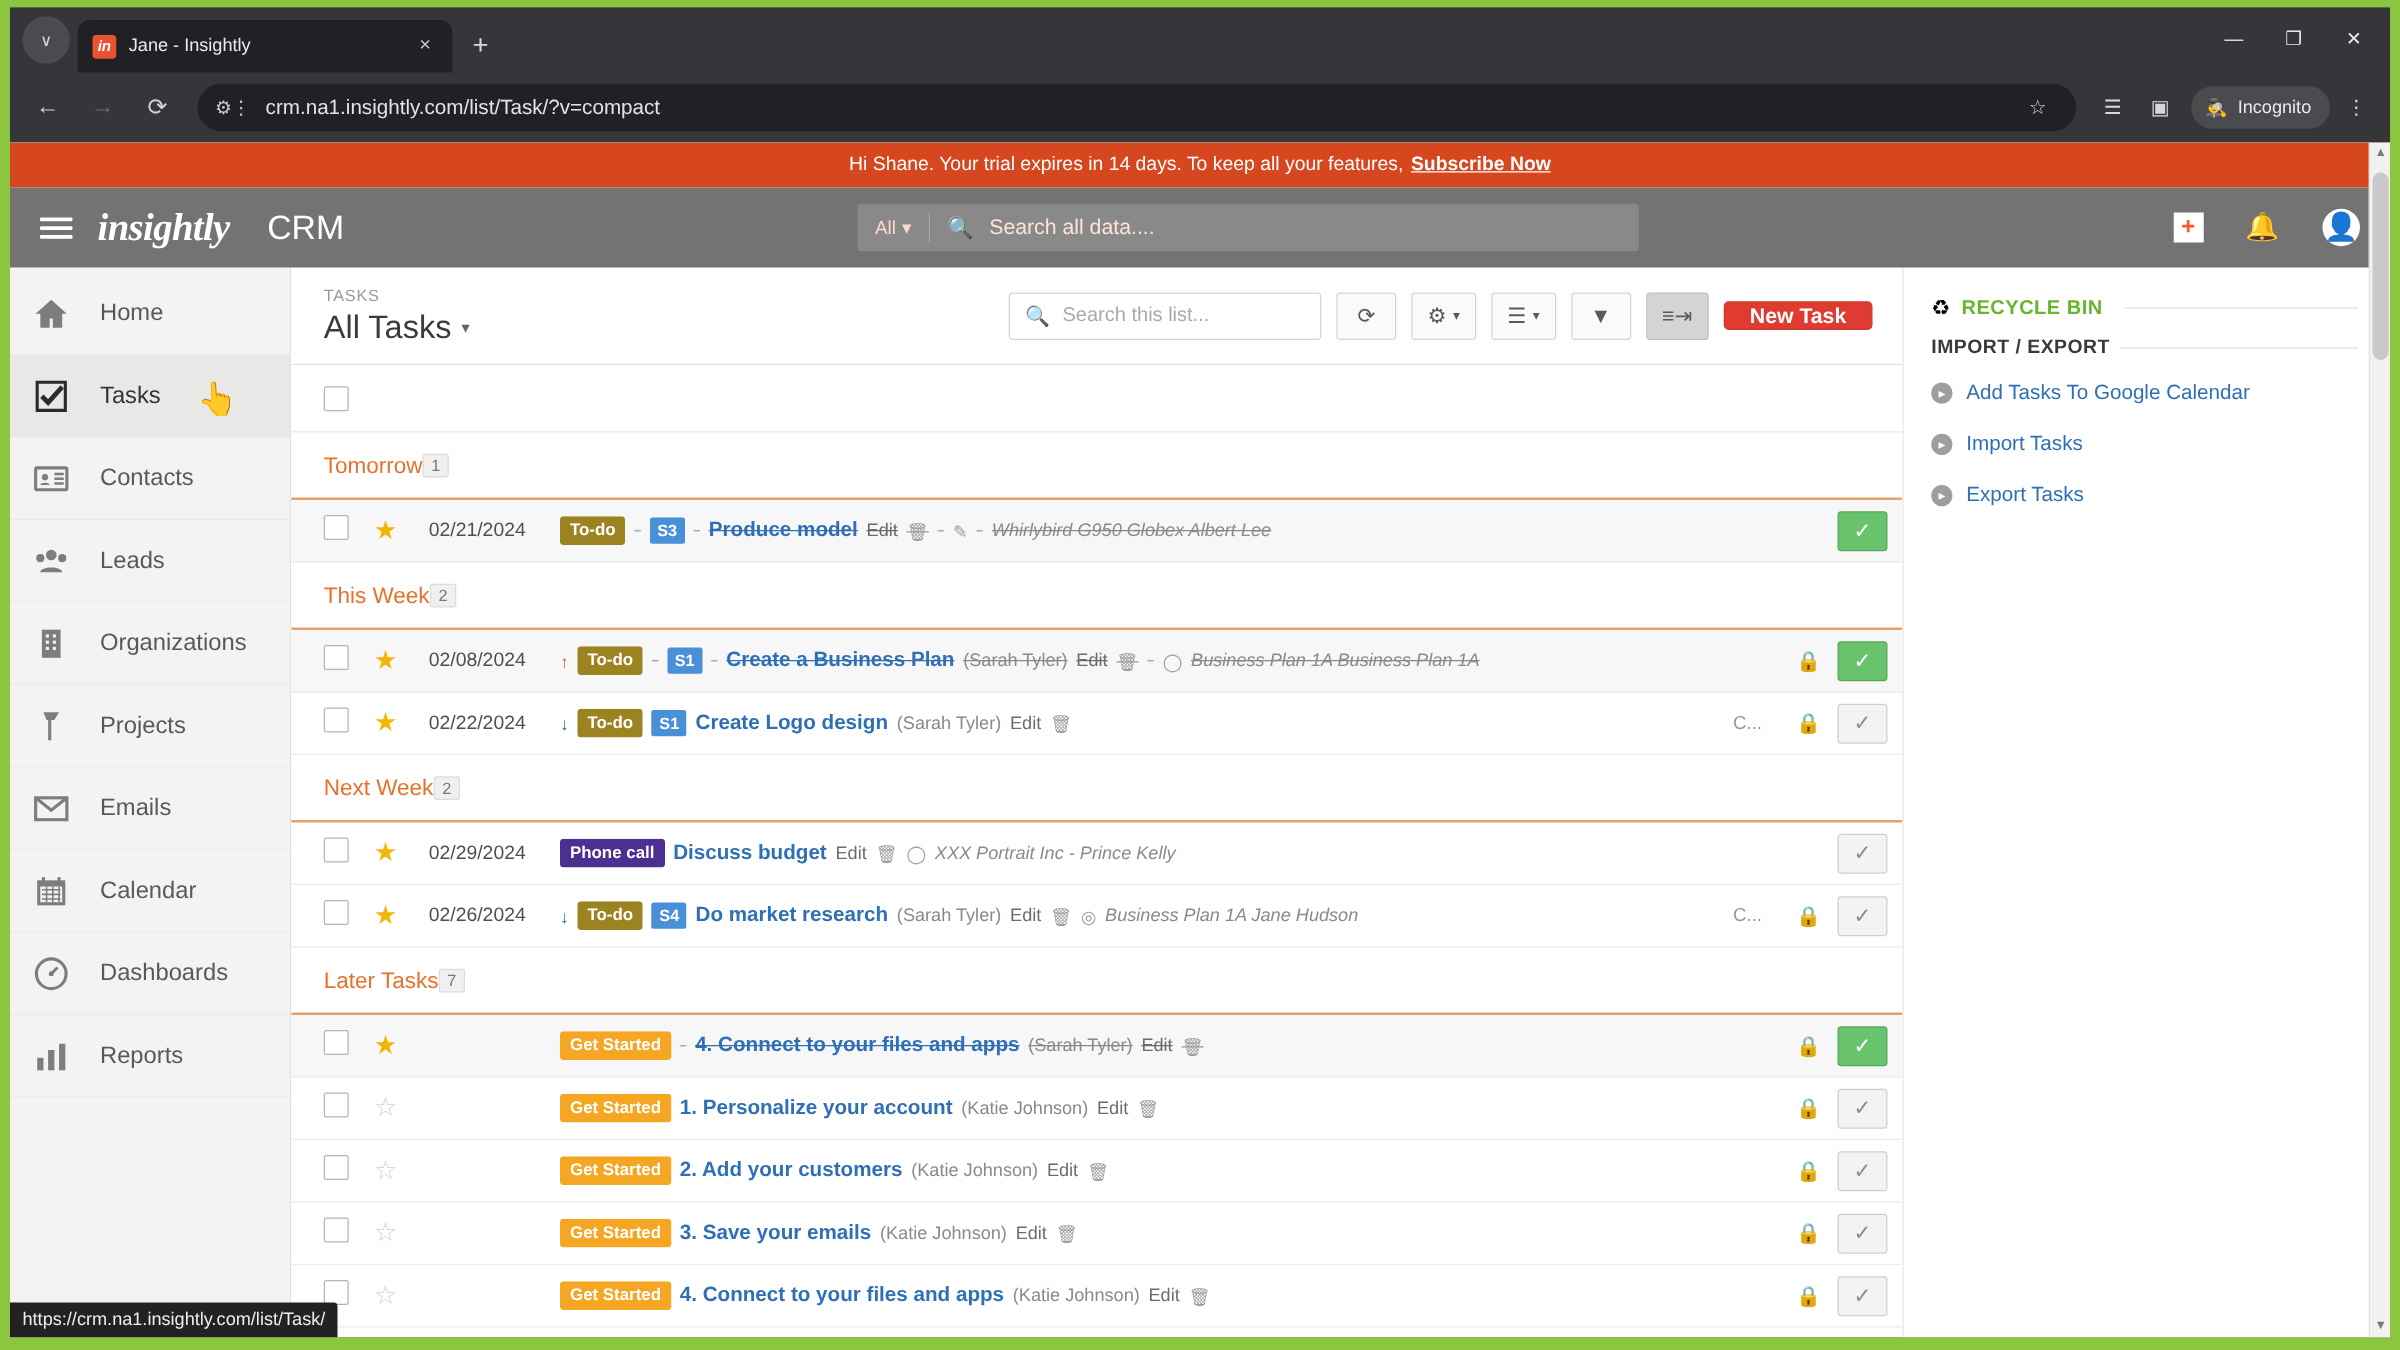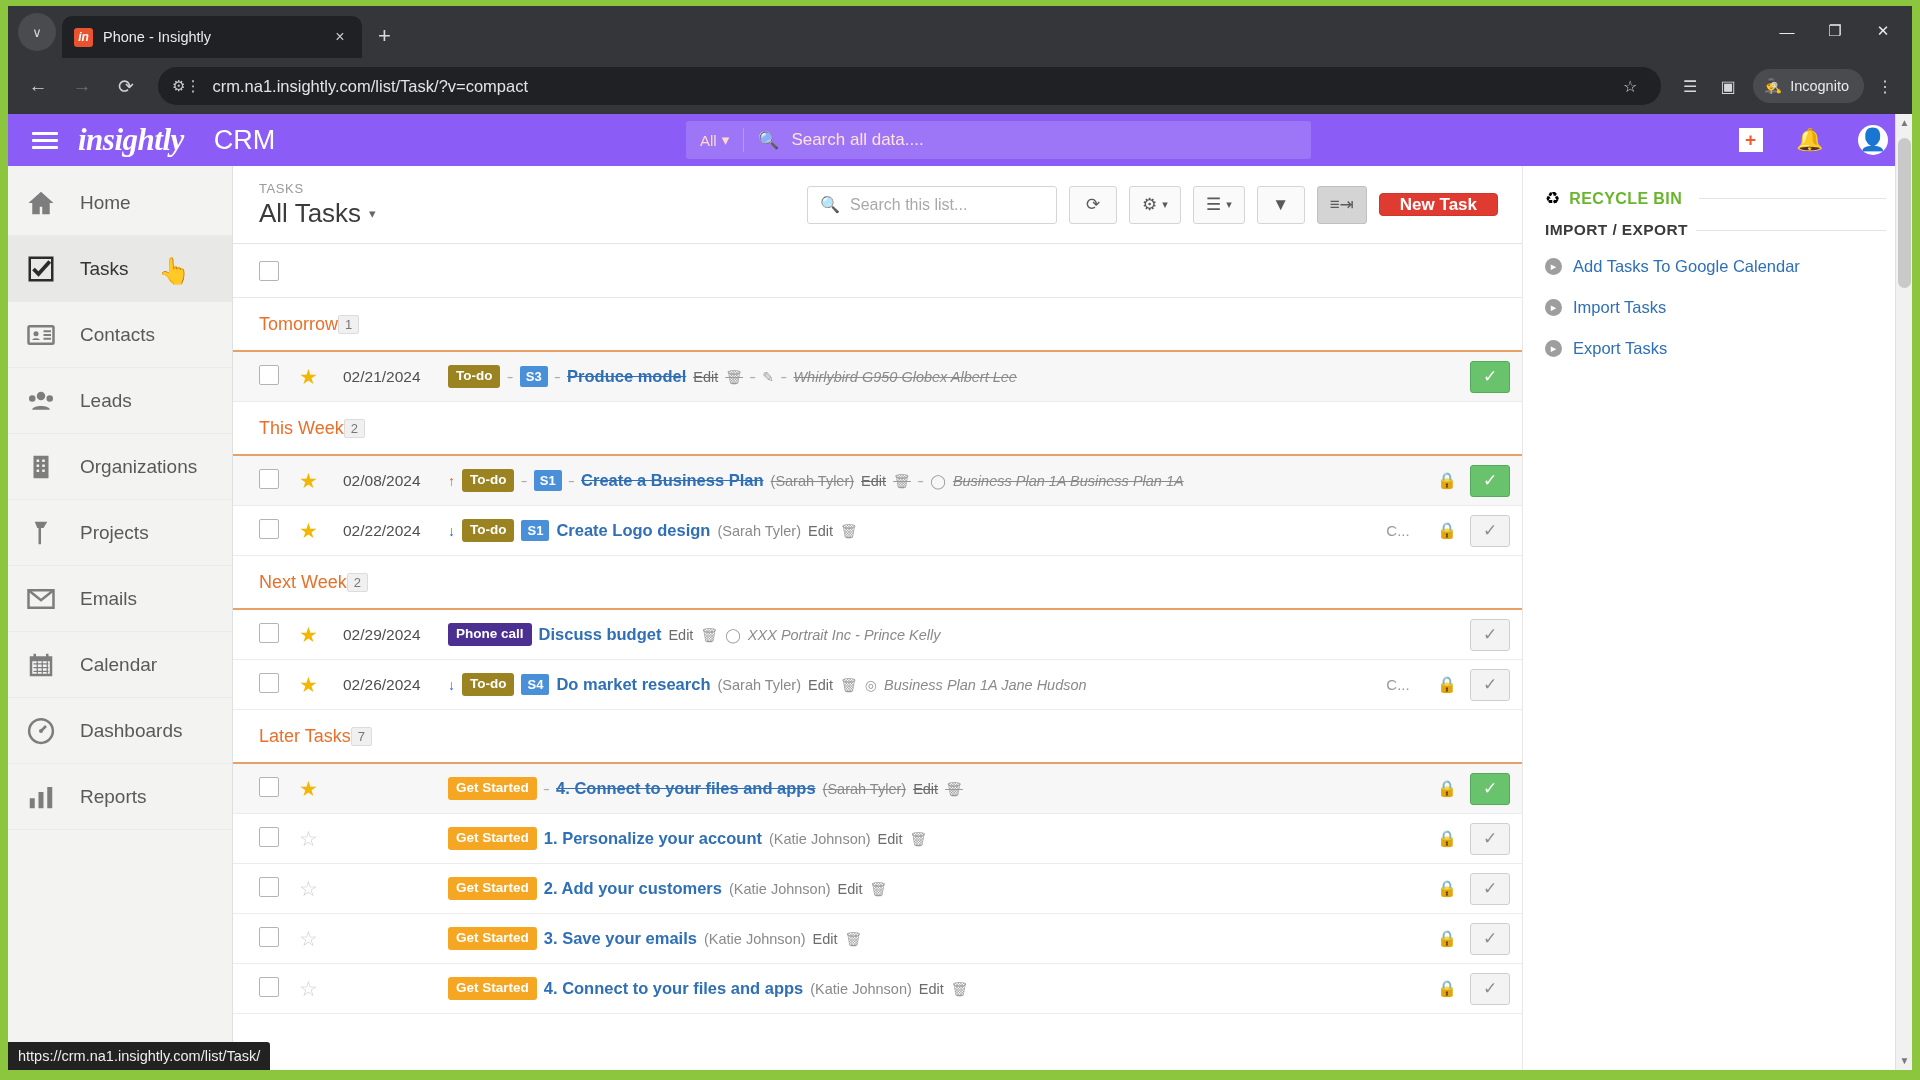--- a/index.html
+++ b/index.html
@@ -85,21 +85,21 @@
   .viewport { flex:1; background:#fff; position:relative; overflow:hidden; display:flex; flex-direction:column;}
 
   .trial-bar {
     height:36px; background:#d6461f; color:#fff;
     display:flex;align-items:center;justify-content:center;
     font-size:15.5px;
   }
   .trial-bar a { color:#fff; font-weight:bold; text-decoration:underline; margin-left:6px;}
 
   .appbar {
-    height:52px; background:#8b5cf6;
+    height:64px; background:#737373;
     display:flex; align-items:center; padding:0 24px; gap:20px;
     position:relative;
   }
   .hamburger { display:flex;flex-direction:column;gap:4px;width:26px; cursor:pointer;}
   .hamburger span { display:block;height:3px;background:#fff;border-radius:1px;}
   .brand { color:#fff; font-size:31px; font-style:italic; font-weight:bold; font-family:"Liberation Serif",serif; letter-spacing:-0.5px;}
   .brand-crm { color:#fff; font-size:27px; margin-left:10px; font-weight:400;}
   .global-search {
     position:absolute; left:678px; width:625px;
     height:38px; background:rgba(255,255,255,0.16); border-radius:3px;
@@ -238,21 +238,21 @@
 </head>
 <body>
 
 <div class="screen-border">
 <div class="browser">
 
   <div class="tabstrip">
     <div class="tab-chevron">∨</div>
     <div class="tab">
       <div class="tab-favicon">in</div>
-      <div class="tab-title">Phone - Insightly</div>
+      <div class="tab-title">Jane - Insightly</div>
       <div class="tab-close">×</div>
     </div>
     <div class="newtab">+</div>
     <div class="winctrls">
       <div class="winbtn">—</div>
       <div class="winbtn">❐</div>
       <div class="winbtn">✕</div>
     </div>
   </div>
 
@@ -271,20 +271,24 @@
     <div class="icon-btn">▣</div>
     <div class="incognito-pill">
       <span>🕵</span>
       <span>Incognito</span>
     </div>
     <div class="icon-btn">⋮</div>
   </div>
 
   <div class="viewport">
 
+    <div class="trial-bar">
+      <span>Hi Shane. Your trial expires in 14 days. To keep all your features,</span>
+      <a href="#">Subscribe Now</a>
+    </div>
 
     <div class="appbar">
       <div class="hamburger">
             <span></span>
             <span></span>
             <span></span>
           </div>
       <div class="brand">insightly</div>
       <div class="brand-crm">CRM</div>
       <div class="global-search">

